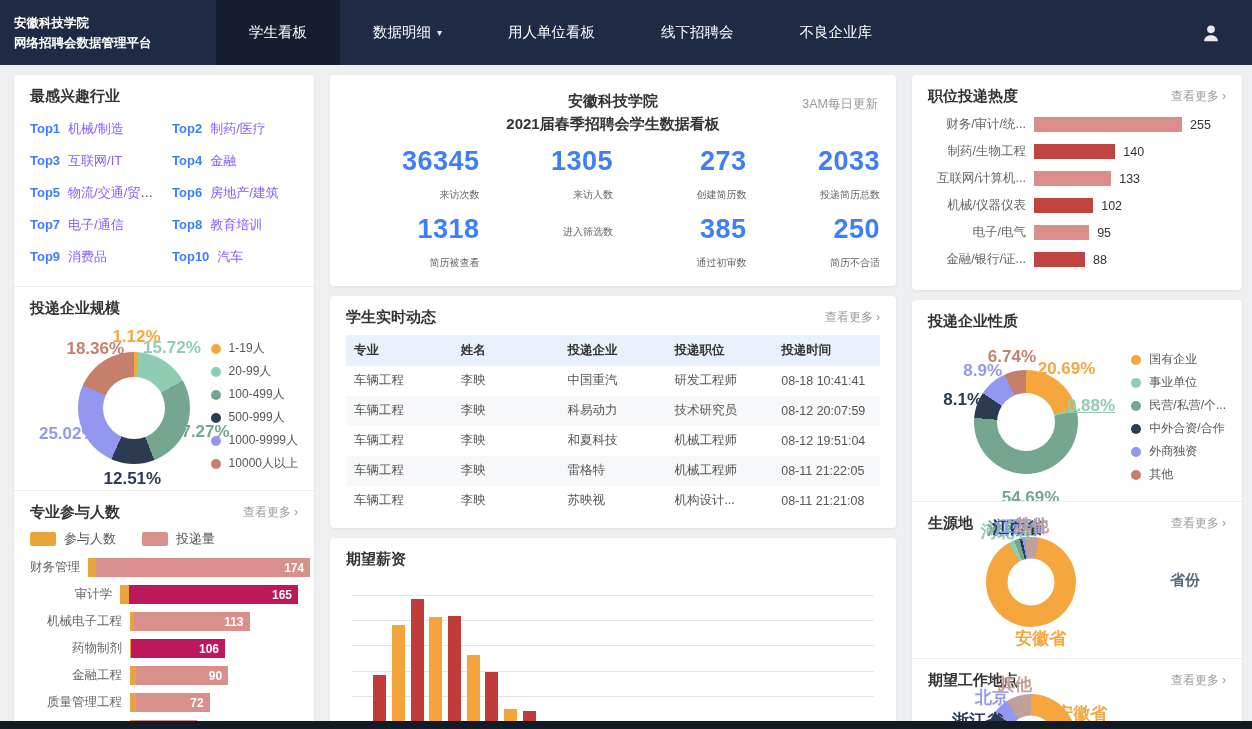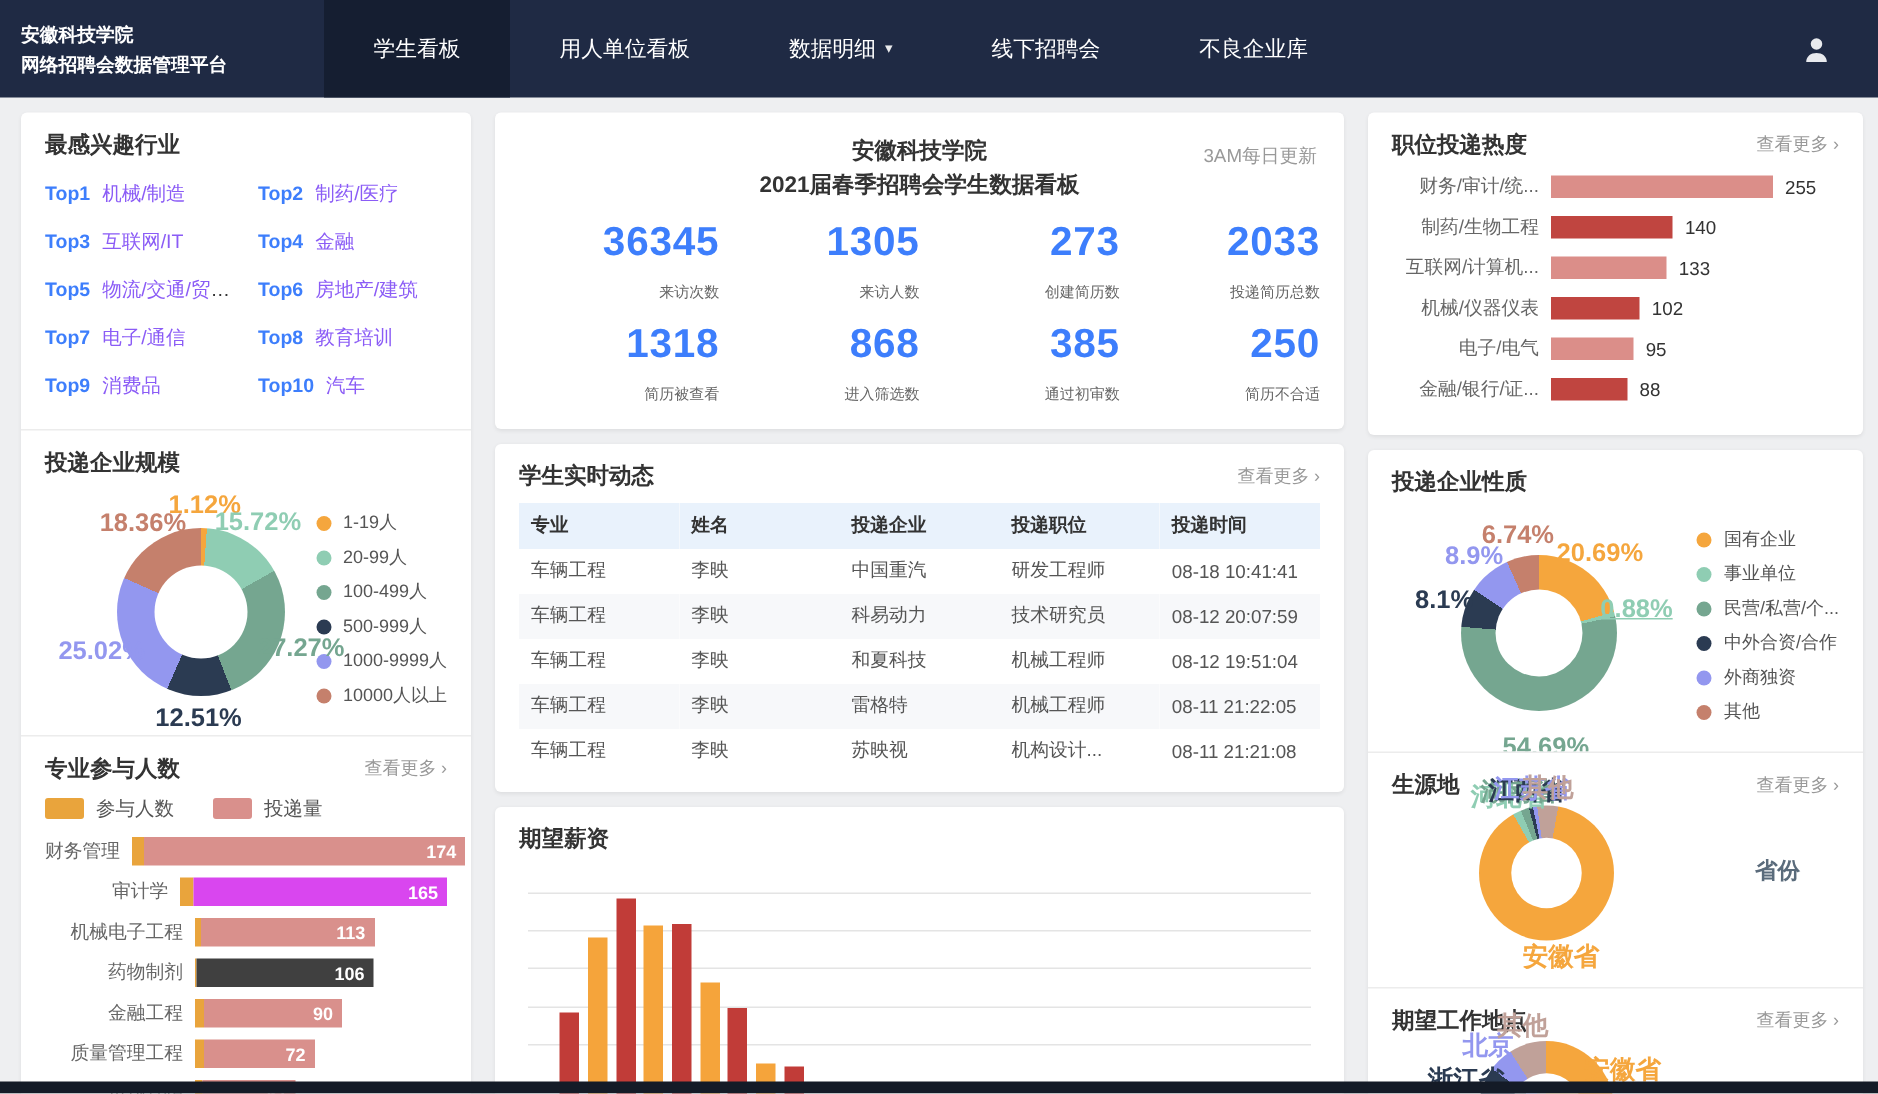--- a/index.html
+++ b/index.html
@@ -89,25 +89,25 @@
 <div class="navbar">
   <div class="brand">
     <div>安徽科技学院</div>
     <div>网络招聘会数据管理平台</div>
   </div>
   <div class="tabs">
       <div class="tab active">
         <span>学生看板</span>
       </div>
       <div class="tab">
-        <span>用人单位看板</span>
-      </div>
-      <div class="tab">
         <span>数据明细</span>
         <span class="caret">▾</span>
+      </div>
+      <div class="tab">
+        <span>用人单位看板</span>
       </div>
       <div class="tab">
         <span>线下招聘会</span>
       </div>
       <div class="tab">
         <span>不良企业库</span>
       </div>
     </div>
   <div class="user">
     <svg width="22" height="22" viewBox="0 0 24 24">
@@ -203,35 +203,35 @@
               <span class="mbar-label">财务管理</span>
               <div class="mbar-track">
                 <div class="seg-a" style="width: 8.17582px; background: rgb(233, 164, 60);"></div>
                 <div class="seg-b" style="width: 214px; background: rgb(217, 144, 140);">174</div>
               </div>
             </div>
             <div class="mbar-row">
               <span class="mbar-label">审计学</span>
               <div class="mbar-track">
                 <div class="seg-a" style="width: 9.1978px; background: rgb(233, 164, 60);"></div>
-                <div class="seg-b" style="width: 168.626px; background: #d946ef;">165</div>
+                <div class="seg-b" style="width: 168.626px; background: #be185d;">165</div>
               </div>
             </div>
             <div class="mbar-row">
               <span class="mbar-label">机械电子工程</span>
               <div class="mbar-track">
                 <div class="seg-a" style="width: 4.08791px; background: rgb(233, 164, 60);"></div>
                 <div class="seg-b" style="width: 115.484px; background: rgb(217, 144, 140);">113</div>
               </div>
             </div>
             <div class="mbar-row">
               <span class="mbar-label">药物制剂</span>
               <div class="mbar-track">
                 <div class="seg-a" style="width: 1.02198px; background: rgb(233, 164, 60);"></div>
-                <div class="seg-b" style="width: 118px; background: #404040;">106</div>
+                <div class="seg-b" style="width: 94px; background: #be185d;">106</div>
               </div>
             </div>
             <div class="mbar-row">
               <span class="mbar-label">金融工程</span>
               <div class="mbar-track">
                 <div class="seg-a" style="width: 6.13187px; background: rgb(233, 164, 60);"></div>
                 <div class="seg-b" style="width: 91.978px; background: rgb(217, 144, 140);">90</div>
               </div>
             </div>
             <div class="mbar-row">
@@ -276,21 +276,20 @@
           </div>
           <div class="stat">
             <div class="stat-val">2033</div>
             <div class="stat-label">投递简历总数</div>
           </div>
           <div class="stat">
             <div class="stat-val">1318</div>
             <div class="stat-label">简历被查看</div>
           </div>
           <div class="stat">
-            <div class="stat-val">868</div>
             <div class="stat-label">进入筛选数</div>
           </div>
           <div class="stat">
             <div class="stat-val">385</div>
             <div class="stat-label">通过初审数</div>
           </div>
           <div class="stat">
             <div class="stat-val">250</div>
             <div class="stat-label">简历不合适</div>
           </div>

